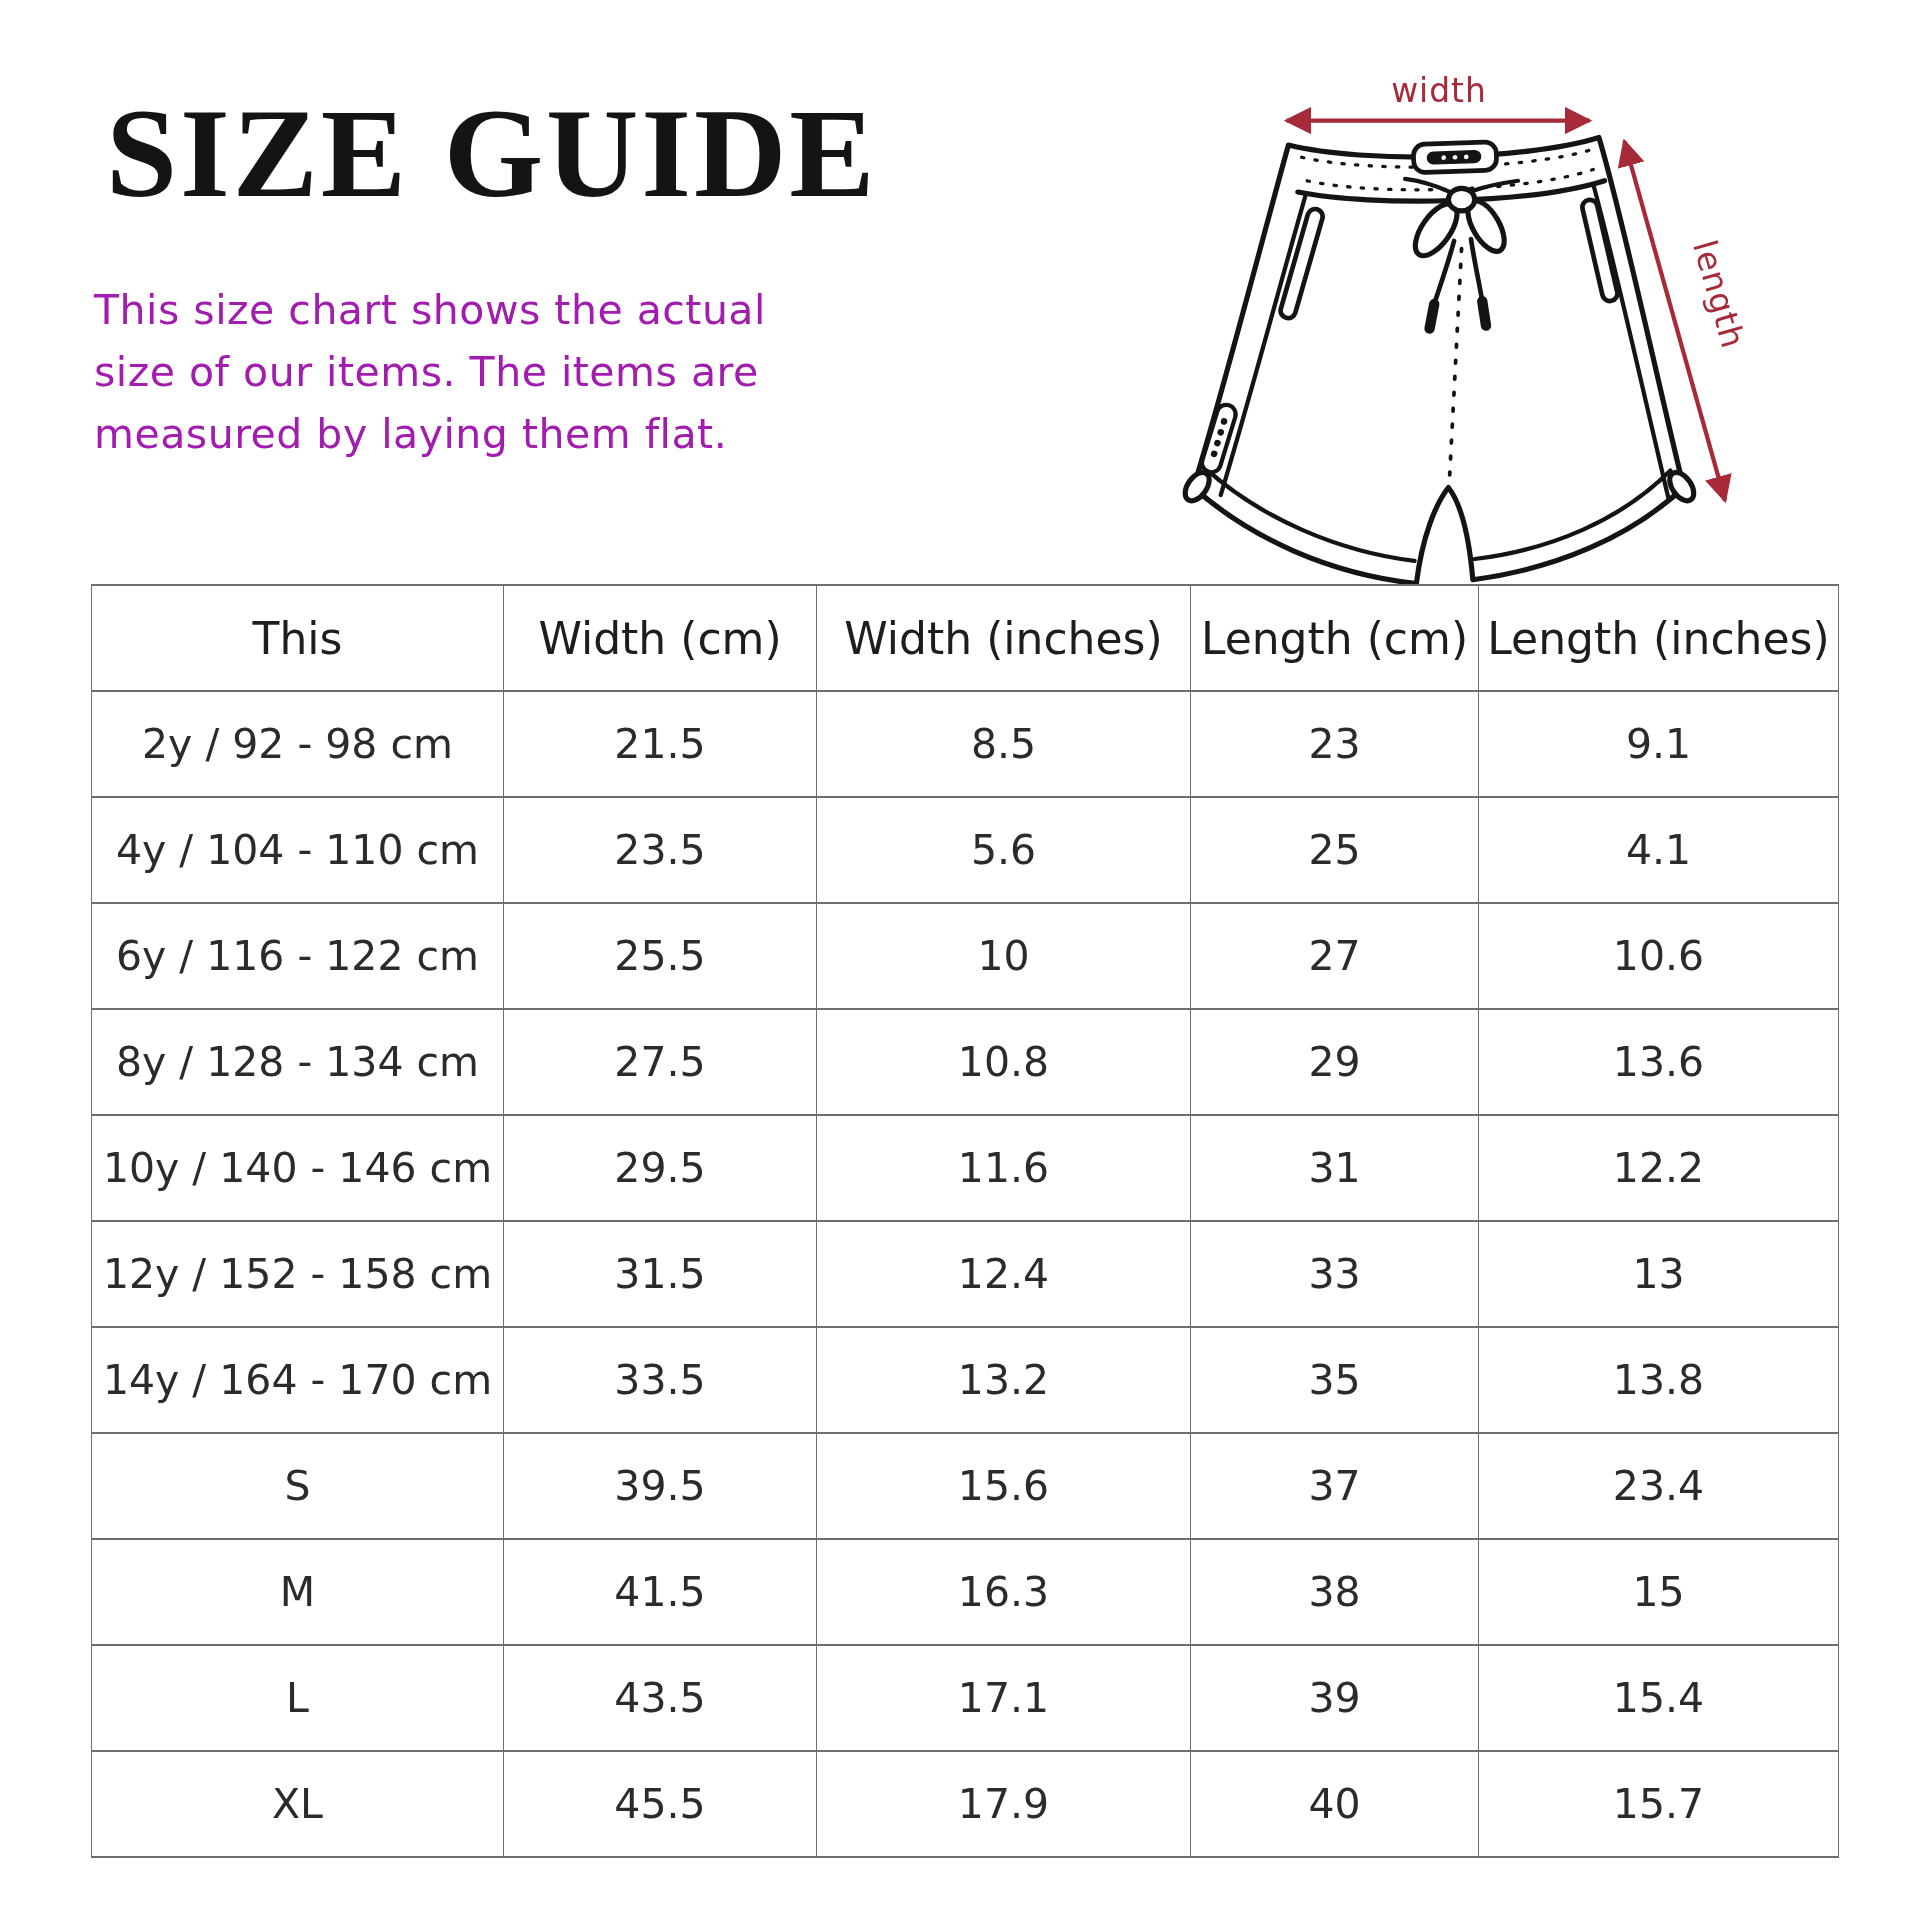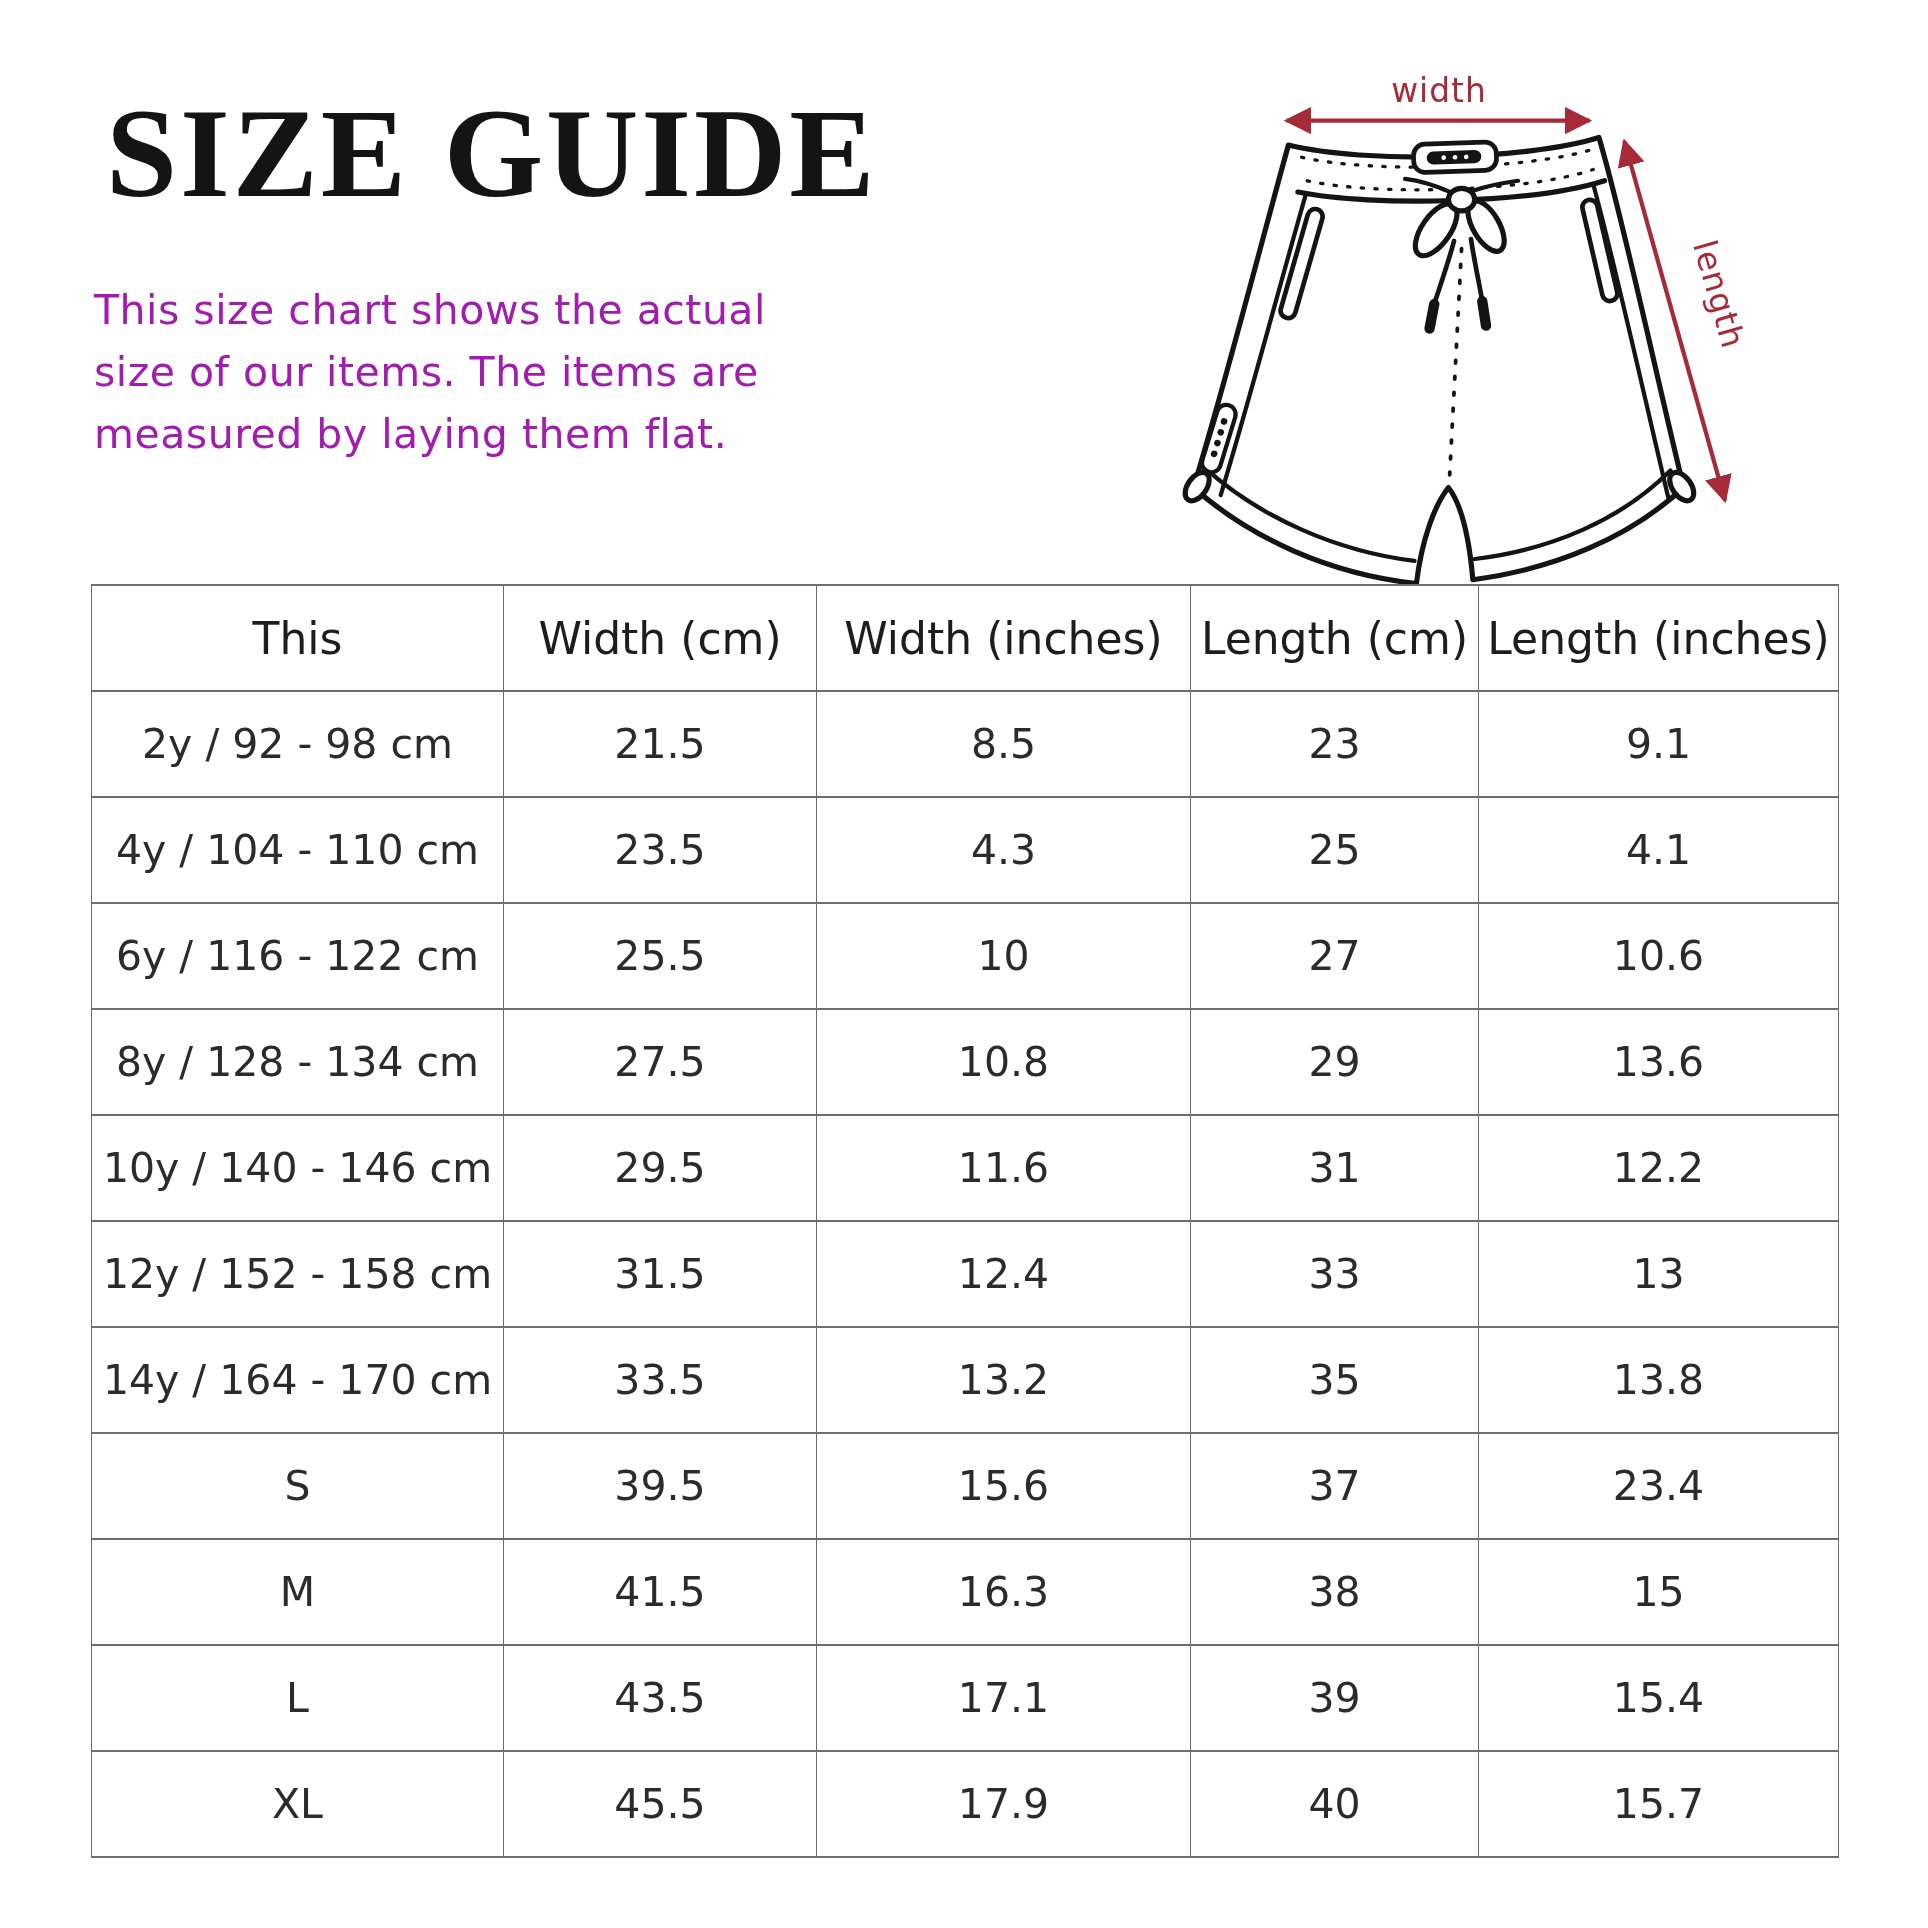--- a/index.html
+++ b/index.html
@@ -142,21 +142,21 @@
       <tr>
         <td>2y / 92 - 98 cm</td>
         <td>21.5</td>
         <td>8.5</td>
         <td>23</td>
         <td>9.1</td>
       </tr>
       <tr>
         <td>4y / 104 - 110 cm</td>
         <td>23.5</td>
-        <td>4.3</td>
+        <td>5.6</td>
         <td>25</td>
         <td>4.1</td>
       </tr>
       <tr>
         <td>6y / 116 - 122 cm</td>
         <td>25.5</td>
         <td>10</td>
         <td>27</td>
         <td>10.6</td>
       </tr>

